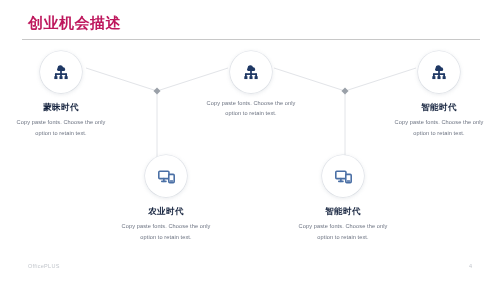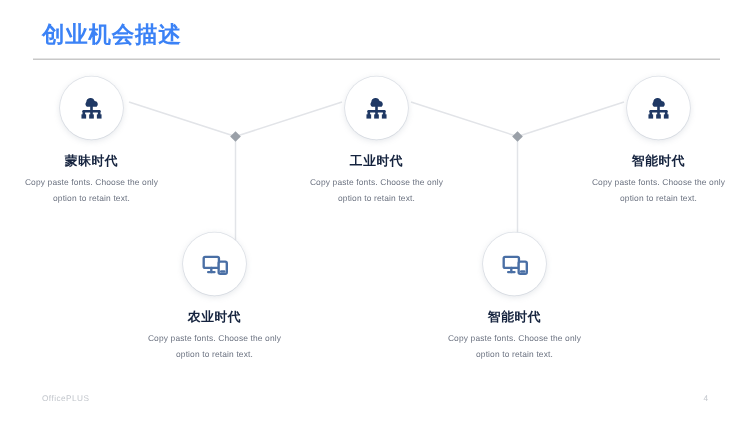--- a/index.html
+++ b/index.html
@@ -22,21 +22,21 @@
     background: #ffffff;
   }
 
   
   .slide-title {
     position: absolute;
     left: 28px;
     top: 14px;
     font-size: 15px;
     font-weight: bold;
-    color: #3b82f6;
+    color: #be185d;
     letter-spacing: 0.5px;
     white-space: nowrap;
   }
   .title-rule {
     position: absolute;
     left: 22px;
     top: 39px;
     width: 458px;
     height: 1px;
     background: #c8c8c8;
@@ -168,21 +168,20 @@
           <line x1="6.4" y1="14.4" x2="17.6" y2="14.4"></line>
           <line x1="6.4" y1="14.4" x2="6.4" y2="16.6"></line>
           <line x1="12" y1="14.4" x2="12" y2="16.6"></line>
           <line x1="17.6" y1="14.4" x2="17.6" y2="16.6"></line>
           <rect x="4.7" y="16.6" width="3.4" height="3.1" fill="#1F3864" stroke="none"></rect>
           <rect x="10.3" y="16.6" width="3.4" height="3.1" fill="#1F3864" stroke="none"></rect>
           <rect x="15.9" y="16.6" width="3.4" height="3.1" fill="#1F3864" stroke="none"></rect>
         </svg>
       </span>
     </div>
-    <div class="node-label">工业时代</div>
     <div class="node-desc">Copy paste fonts. Choose the only option to retain text.</div>
   </div>
 
   <div class="node row-top" style="left:364px;">
     <div class="node-circle">
       <span>
         <svg width="22" height="22" viewBox="0 0 24 24" fill="none" stroke="#1F3864" stroke-width="1.9" stroke-linecap="round" stroke-linejoin="round">
           <path d="M8.2 7.6a3.1 3.1 0 0 1 6.05-.75 2.35 2.35 0 0 1 1.5 4.15H8.6a2.5 2.5 0 0 1-.4-3.4z" fill="#1F3864" stroke="none"></path>
           <line x1="12" y1="11" x2="12" y2="14.4"></line>
           <line x1="6.4" y1="14.4" x2="17.6" y2="14.4"></line>
@@ -192,21 +191,21 @@
           <rect x="4.7" y="16.6" width="3.4" height="3.1" fill="#1F3864" stroke="none"></rect>
           <rect x="10.3" y="16.6" width="3.4" height="3.1" fill="#1F3864" stroke="none"></rect>
           <rect x="15.9" y="16.6" width="3.4" height="3.1" fill="#1F3864" stroke="none"></rect>
         </svg>
       </span>
     </div>
     <div class="node-label">智能时代</div>
     <div class="node-desc">Copy paste fonts. Choose the only option to retain text.</div>
   </div>
 
-  <div class="node row-bottom" style="left:68px;">
+  <div class="node row-bottom" style="left:91px;">
     <div class="node-circle">
       <span>
         <svg width="21" height="21" viewBox="0 0 24 24" fill="none" stroke="#4A6FA5" stroke-width="1.8" stroke-linecap="round" stroke-linejoin="round">
           <rect x="3.2" y="6" width="11.6" height="8.4" rx="1.1"></rect>
           <line x1="6.6" y1="17.6" x2="11.4" y2="17.6"></line>
           <line x1="9" y1="14.4" x2="9" y2="17.6"></line>
           <rect x="14.6" y="9.6" width="6.2" height="9.4" rx="1.2" fill="#ffffff"></rect>
           <line x1="16.5" y1="17.1" x2="18.9" y2="17.1"></line>
         </svg>
       </span>

